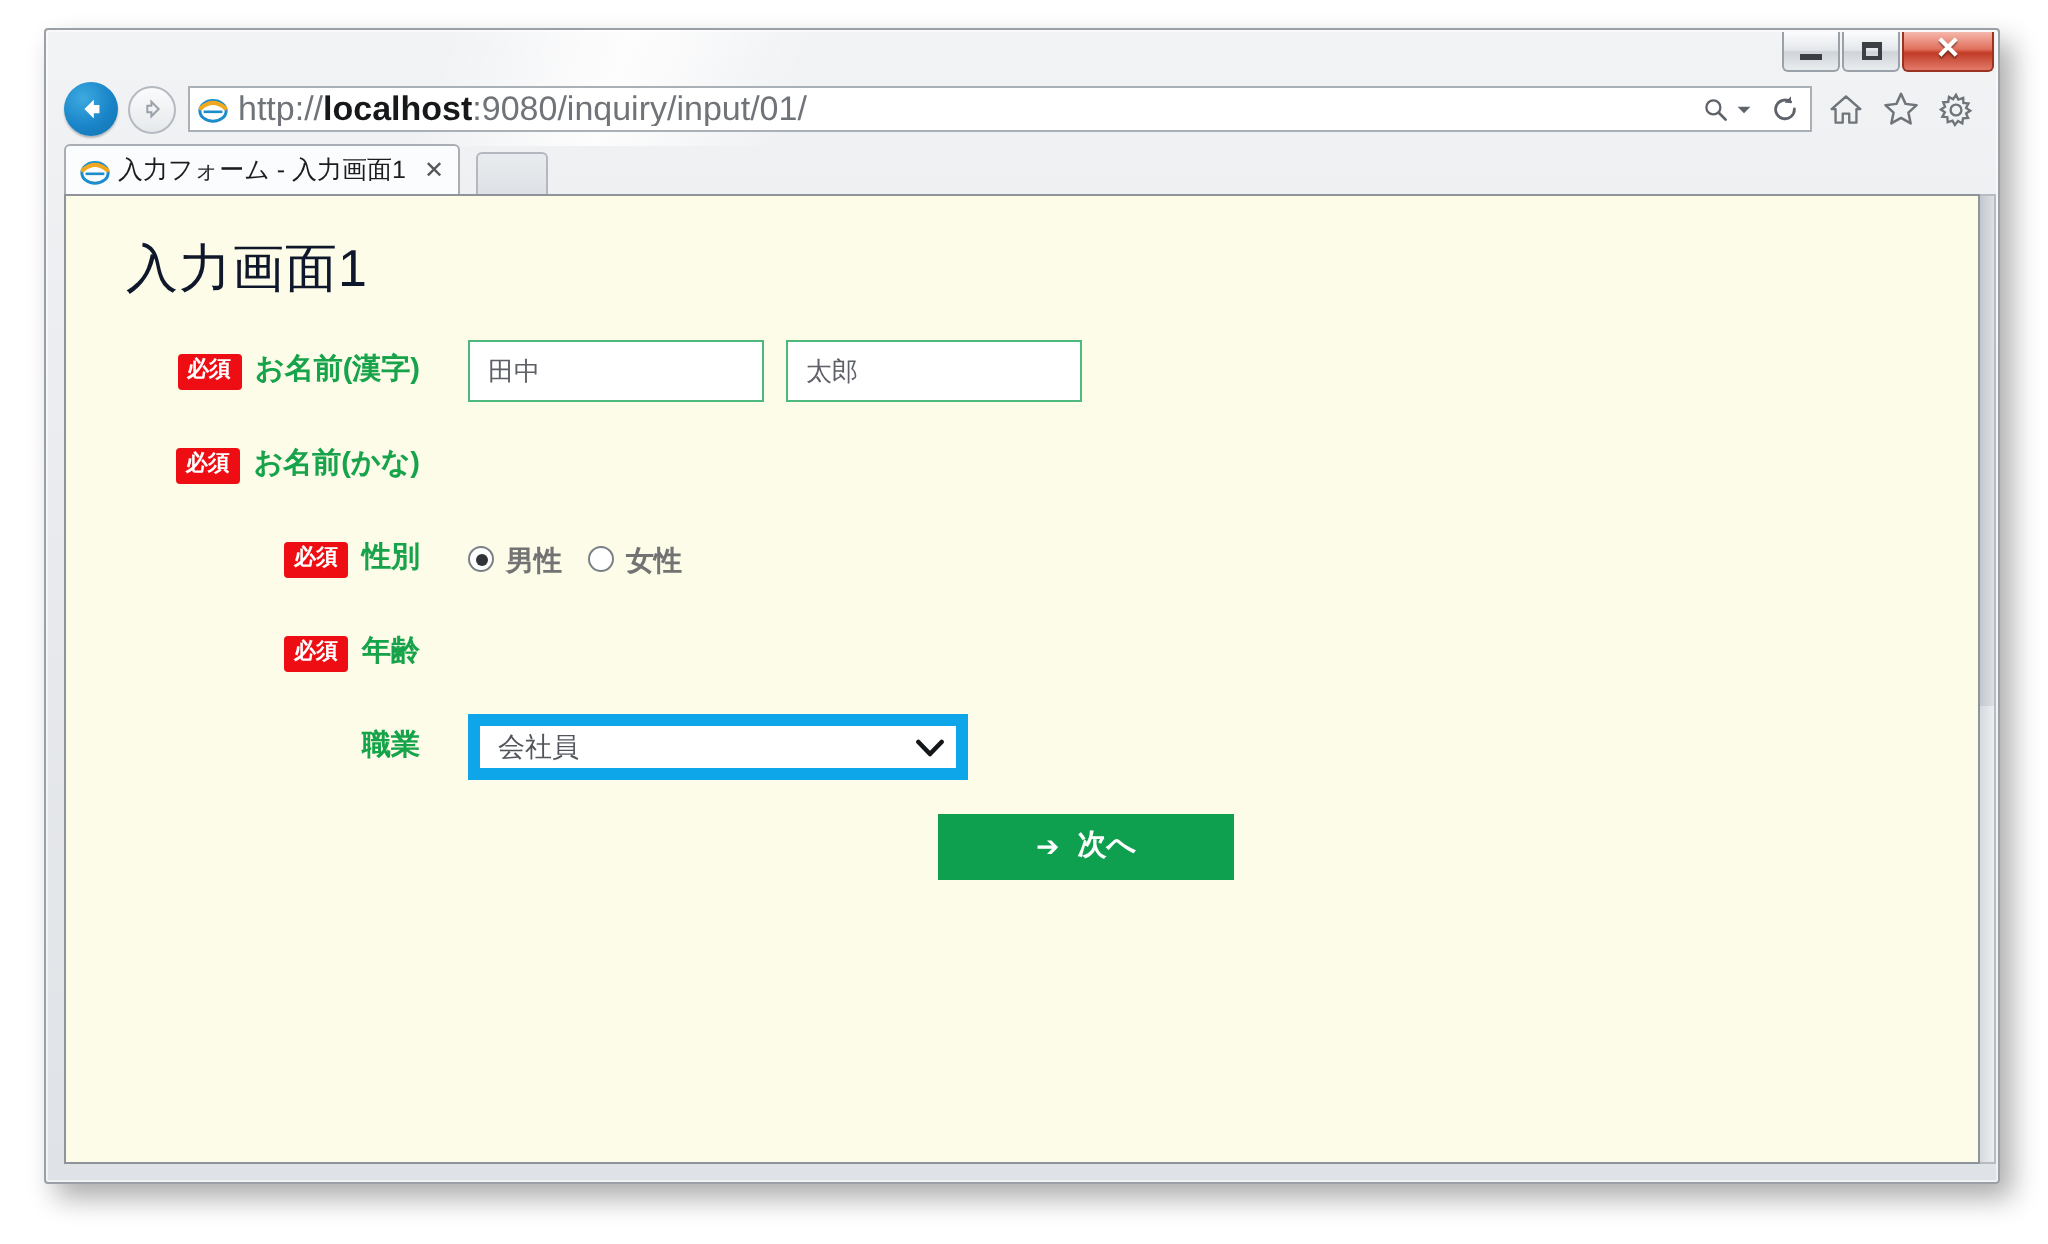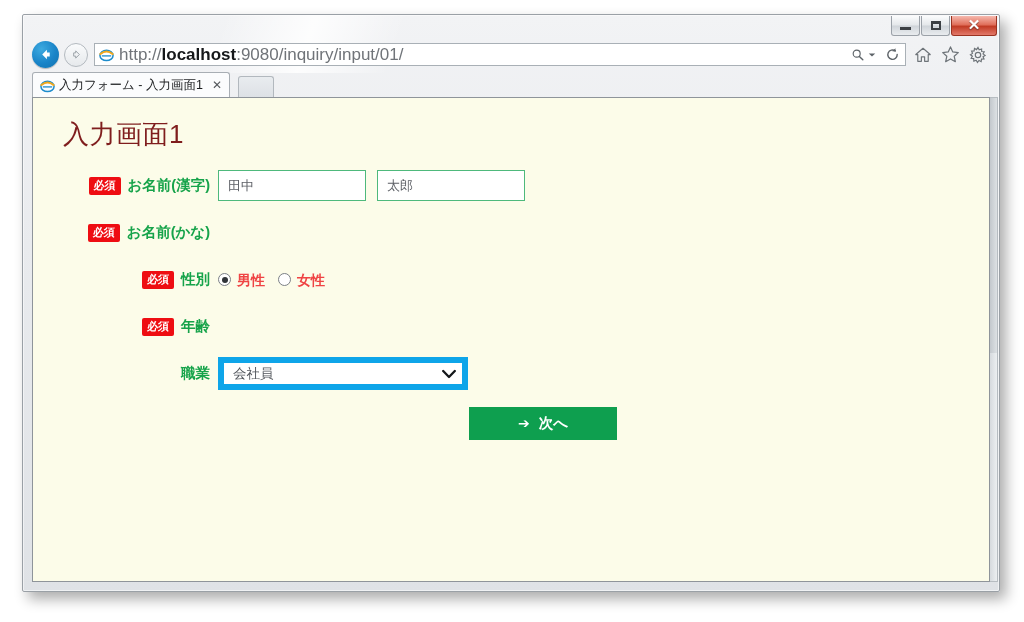--- a/index.html
+++ b/index.html
@@ -266,36 +266,37 @@
     position: relative;
   }
 
   #page-title {
     margin: 0;
     position: absolute;
     left: 30px;
     top: 23px;
     font-size: 26px;
     font-weight: normal;
-    color: #7f1d1d;
+    color: #0f172a;
     letter-spacing: 0.5px;
     line-height: 1;
   }
 
   #form {
     position: absolute;
     left: 0;
     top: 64px;
     width: 100%;
   }
 
   .form-row {
     display: flex;
     align-items: center;
     height: 47px;
+    gap: 16px;
   }
 
   .row-label {
     width: 185px;
     flex: none;
     display: flex;
     align-items: center;
     justify-content: flex-end;
     padding-right: 8px;
     box-sizing: border-box;
@@ -361,21 +362,21 @@
     display: flex; align-items: center; justify-content: center;
     flex: none;
   }
   .radio-dot.on::after {
     content: "";
     width: 6px; height: 6px;
     border-radius: 50%;
     background: #303438;
   }
   .radio-label {
-    color: #ef4444;
+    color: #737373;
     font-size: 14px;
     font-weight: bold;
     line-height: 1;
   }
 
   .select-wrap {
     position: relative;
     width: 250px;
     height: 33px;
   }

